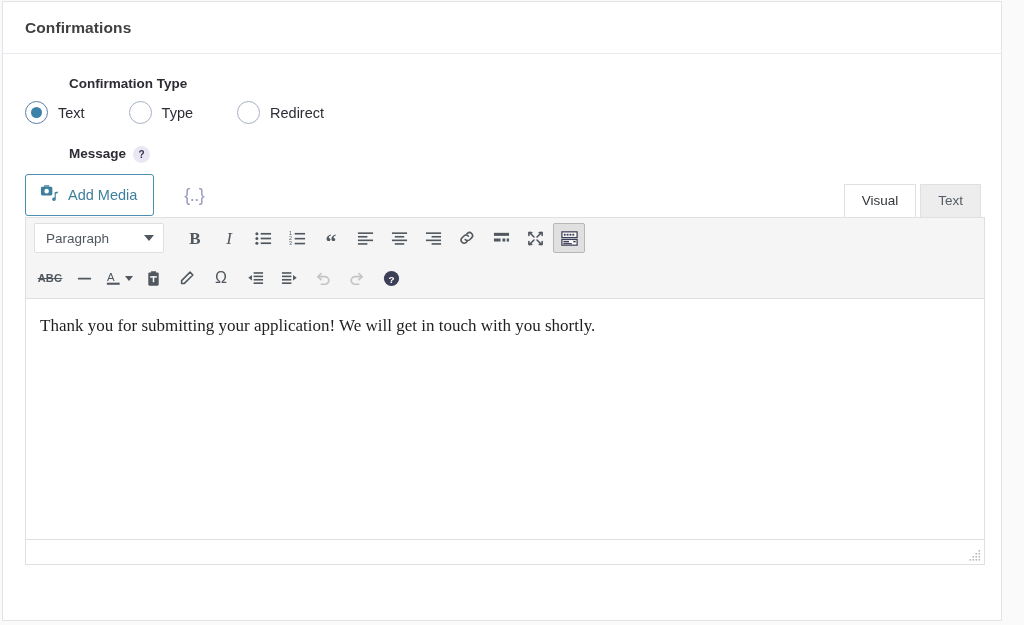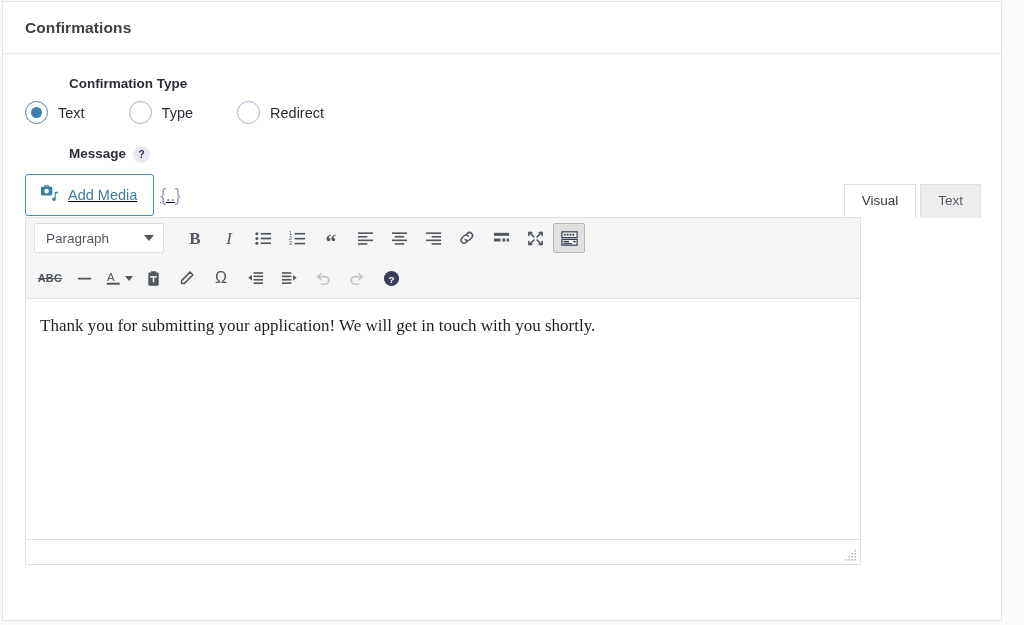--- a/index.html
+++ b/index.html
@@ -108,24 +108,23 @@
   }
   .radio-label {
     font-size: 14.5px;
     color: #2c2c35;
   }
 
   
   .media-row {
     display: flex;
     align-items: center;
-    gap: 2px;
+    gap: 26px;
     position: relative;
     height: 44px;
-    text-decoration: underline;
   }
   .add-media-btn {
     display: inline-flex;
     align-items: center;
     gap: 9px;
     height: 42px;
     padding: 0 16px 0 14px;
     border: 1px solid #4a8fb0;
     border-radius: 3px;
     background: #ffffff;
@@ -170,21 +169,21 @@
     border-color: #e0e0e0;
   }
 
   
   .editor-wrap {
     position: relative;
     border: 1px solid #e0e0e0;
     background: #fff;
     margin-top: 0;
     box-sizing: border-box;
-    width: 836px;
+    width: 960px;
   }
   .tb {
     background: #f5f5f5;
     border-bottom: 1px solid #e0e0e0;
     padding: 0 8px;
     box-sizing: border-box;
   }
   .tb-row {
     display: flex;
     align-items: center;

